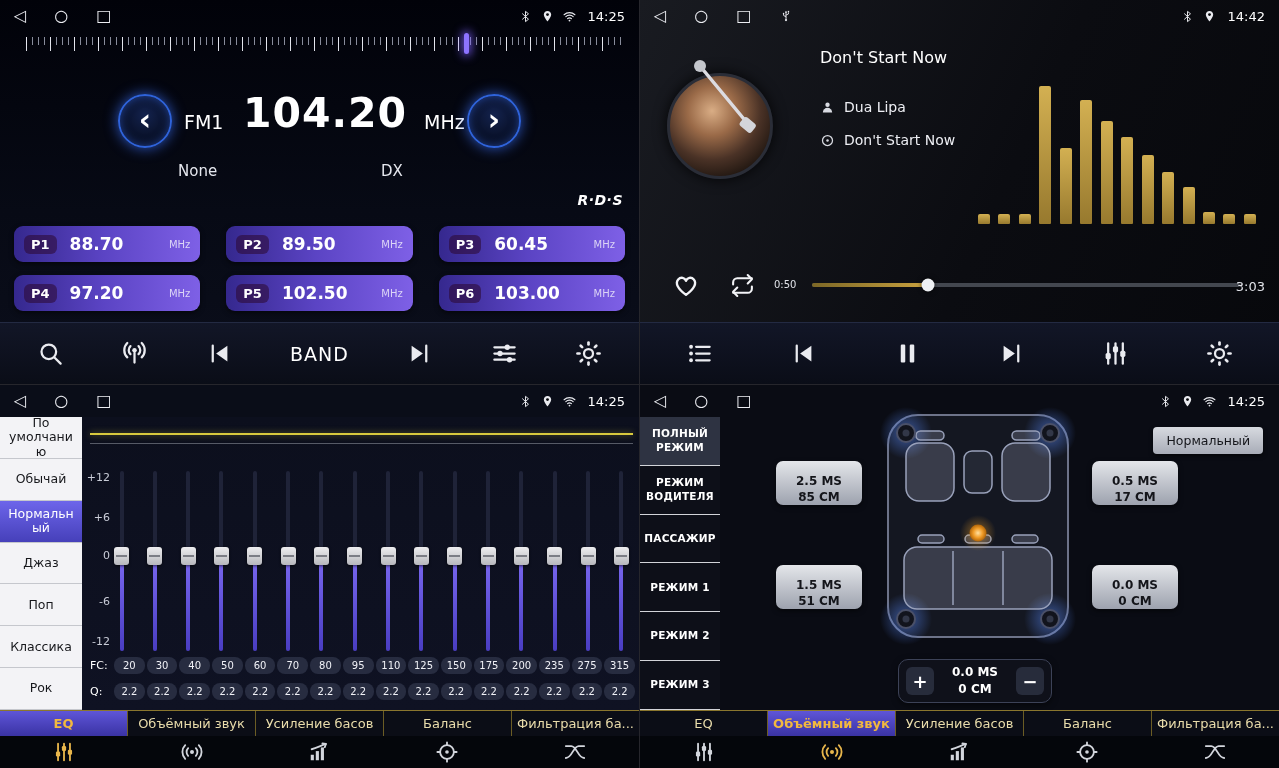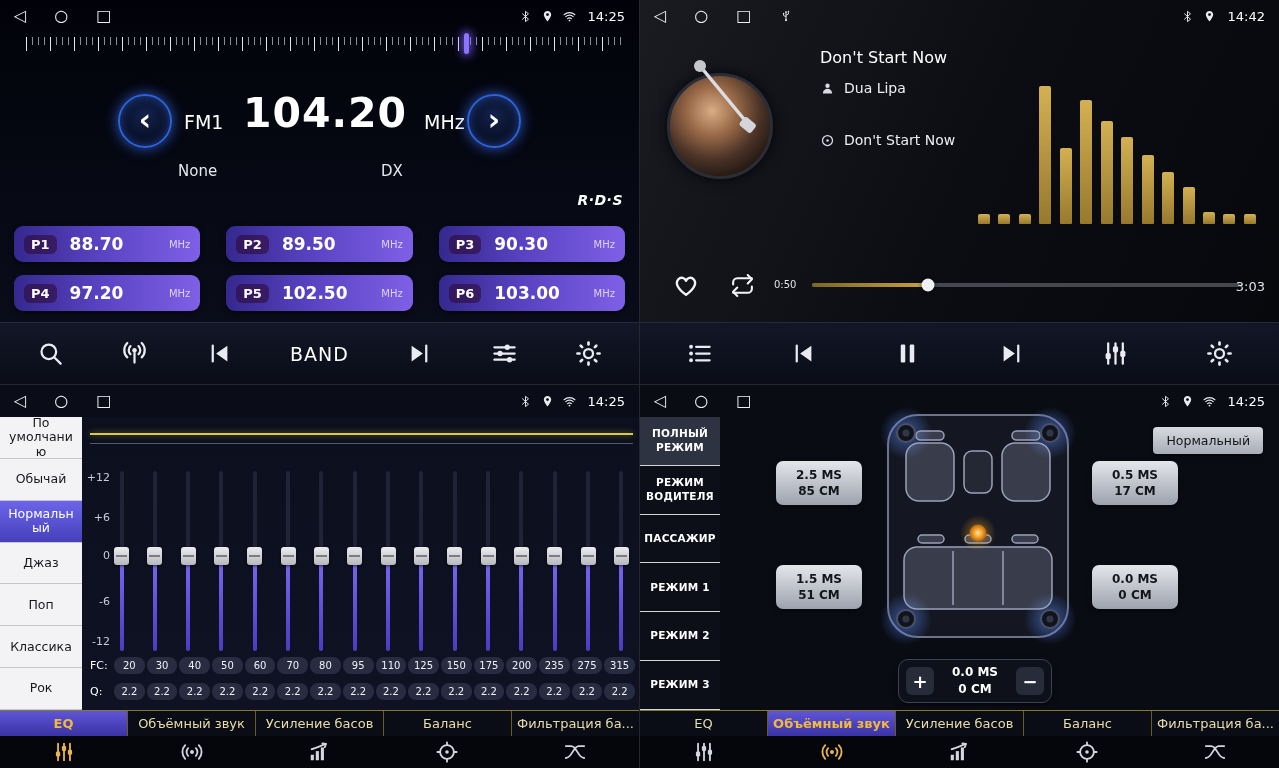--- a/index.html
+++ b/index.html
@@ -48,21 +48,21 @@
   .toolbar .tbic { width:27px; height:27px; color:#eaebf0; }
   .toolbar .band-btn { font-size:19px; letter-spacing:1px; color:#fff; }
 
   
   .album-wrap { position:absolute; left:24px; top:70px; width:112px; height:112px; }
   .album-art  { position:absolute; inset:3px; border-radius:50%; border:3px solid #2a2d37; box-shadow:0 0 14px rgba(0,0,0,.85);
                 background:radial-gradient(circle at 42% 35%,#d9ad85 0%,#9a6a48 28%,#4a3226 56%,#1b130e 82%,#0c0906 100%); }
   .tonearm { position:absolute; left:6px; top:-10px; width:120px; height:120px; pointer-events:none; }
   .track-title { position:absolute; left:180px; top:48px; font-size:16px; color:#fff; }
   .meta-row { position:absolute; left:180px; display:flex; align-items:center; gap:9px; font-size:14px; color:#edeef3; }
-  .meta-artist { top:80px;text-align:center; } .meta-album { top:132px; }
+  .meta-artist { top:99px;text-align:center; } .meta-album { top:132px; }
   .meta-row .ic { width:15px; height:15px; color:#d9dbe2; }
   .spectrum { position:absolute; left:338px; top:86px; width:278px; height:138px; display:flex; align-items:flex-end; justify-content:space-between; }
   .spec-bar { width:12px; background:linear-gradient(180deg,#d3b052,#97792e); border-radius:2px 2px 1px 1px; }
   .pc-heart  { position:absolute; left:32px;  top:271px; width:28px; height:28px; color:#f3f4f7; }
   .pc-repeat { position:absolute; left:90px;  top:273px; width:25px; height:25px; color:#f3f4f7; }
   .pc-elapsed{ position:absolute; left:134px; top:279px; font-size:10px; color:#e0e2e8; }
   .pc-progress { position:absolute; left:172px; top:283px; width:428px; height:4px; border-radius:2px; background:#43474f; }
   .pc-fill { position:absolute; left:0; top:0; bottom:0; border-radius:2px; background:linear-gradient(90deg,#7c6726,#c9a23f); }
   .pc-knob { position:absolute; top:50%; width:13px; height:13px; border-radius:50%; background:#eef0f3; transform:translate(-50%,-50%); box-shadow:0 0 5px rgba(0,0,0,.7); }
   .pc-duration { position:absolute; right:14px; top:279px; font-size:13px; color:#e0e2e8; }
@@ -98,21 +98,21 @@
   .tab-icon-cell { flex:1; display:flex; align-items:center; justify-content:center; color:#d3d6dd; }
   .tab-icon-cell.active { color:#e8b64c; }
   .tab-icon-cell .ic { width:22px; height:22px; }
 
   
   .sur-menu { position:absolute; left:0; top:32px; width:80px; bottom:58px; background:#0d0f18; display:flex; flex-direction:column; }
   .sur-item { flex:1; display:flex; align-items:center; justify-content:center; text-align:center; font-size:10.5px; font-weight:bold; color:#fff; border-bottom:1px solid #d2d4d9; padding:2px 5px; line-height:1.3; letter-spacing:.2px; }
   .sur-item.selected { background:#2e3342; }
   .sur-preset-btn { position:absolute; right:16px; top:42px; background:linear-gradient(180deg,#d7dae0,#a8acb7); color:#15161b; font-size:12.5px; padding:6px 13px; border-radius:4px; box-shadow:0 2px 4px rgba(0,0,0,.6); }
   .car-wrap { position:absolute; left:238px; top:22px; width:200px; height:244px; }
-  .delay-btn { position:absolute; width:86px; height:44px; border-radius:7px; background:linear-gradient(180deg,#e4e6ea,#9da2ae); color:#14151a; font-weight:bold; font-size:12px; display:flex; flex-direction:column; align-items:center; justify-content:center; line-height:1.35; box-shadow:0 2px 5px rgba(0,0,0,.55); }
+  .delay-btn { position:absolute; width:86px; height:44px; border-radius:7px; background:linear-gradient(180deg,#e4e6ea,#9da2ae); color:#14151a; font-weight:bold; font-size:12px; display:flex; flex-direction:column; align-items:center; justify-content:flex-end; line-height:1.35; box-shadow:0 2px 5px rgba(0,0,0,.55); }
   #delay-fl { left:136px; top:76px; }  #delay-fr { left:452px; top:76px; }
   #delay-rl { left:136px; top:180px; } #delay-rr { left:452px; top:180px; }
   .sur-adjust { position:absolute; left:258px; top:274px; width:154px; height:44px; background:rgba(16,18,27,.93); border:1px solid #3c4257; border-radius:10px; display:flex; align-items:center; justify-content:space-between; padding:0 7px; box-shadow:0 2px 6px rgba(0,0,0,.5); }
   .adj-btn { width:28px; height:28px; border-radius:6px; background:#272c3b; color:#fff; font-size:18px; font-weight:bold; display:flex; align-items:center; justify-content:center; }
   .adj-vals { text-align:center; font-size:12px; font-weight:bold; line-height:1.4; color:#fff; }
 </style>
 </head>
 <body>
 
 <div id="screen">
@@ -173,21 +173,21 @@
         <span class="pfreq">88.70</span>
         <span class="punit">MHz</span>
       </div>
       <div class="preset">
         <span class="pnum">P2</span>
         <span class="pfreq">89.50</span>
         <span class="punit">MHz</span>
       </div>
       <div class="preset">
         <span class="pnum">P3</span>
-        <span class="pfreq">90.30</span>
+        <span class="pfreq">60.45</span>
         <span class="punit">MHz</span>
       </div>
       <div class="preset">
         <span class="pnum">P4</span>
         <span class="pfreq">97.20</span>
         <span class="punit">MHz</span>
       </div>
       <div class="preset">
         <span class="pnum">P5</span>
         <span class="pfreq">102.50</span>

